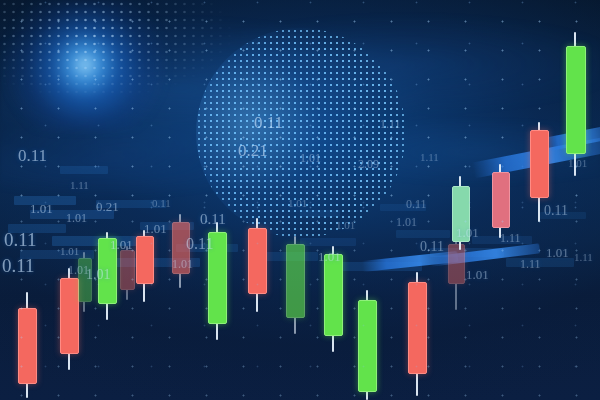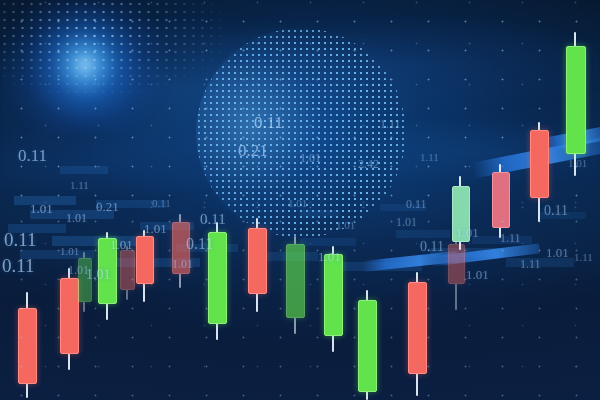--- a/index.html
+++ b/index.html
@@ -329,21 +329,21 @@
       <div class="numlabel" style="left: 110px; top: 238px; font-size: 13px; opacity: 0.7;">1.01</div>
       <div class="numlabel" style="left: 60px; top: 246px; font-size: 11px; opacity: 0.55;">1.01</div>
       <div class="numlabel" style="left: 144px; top: 222px; font-size: 13px; opacity: 0.66;">1.01</div>
       <div class="numlabel" style="left: 68px; top: 264px; font-size: 12px; opacity: 0.55;">1.01</div>
       <div class="numlabel" style="left: 70px; top: 180px; font-size: 11px; opacity: 0.5;">1.11</div>
       <div class="numlabel" style="left: 96px; top: 200px; font-size: 13px; opacity: 0.66;">0.21</div>
       <div class="numlabel" style="left: 86px; top: 268px; font-size: 14px; opacity: 0.7;">1.01</div>
       <div class="numlabel" style="left: 254px; top: 114px; font-size: 17px; opacity: 0.85;">0.11</div>
       <div class="numlabel" style="left: 238px; top: 142px; font-size: 17px; opacity: 0.82;">0.21</div>
       <div class="numlabel" style="left: 300px; top: 152px; font-size: 12px; opacity: 0.55;">1.01</div>
-      <div class="numlabel" style="left: 358px; top: 158px; font-size: 12px; opacity: 0.58;">2.42</div>
+      <div class="numlabel" style="left: 358px; top: 158px; font-size: 12px; opacity: 0.58;">2.09</div>
       <div class="numlabel" style="left: 200px; top: 212px; font-size: 15px; opacity: 0.72;">0.11</div>
       <div class="numlabel" style="left: 186px; top: 236px; font-size: 16px; opacity: 0.7;">0.11</div>
       <div class="numlabel" style="left: 172px; top: 258px; font-size: 12px; opacity: 0.55;">1.01</div>
       <div class="numlabel" style="left: 380px; top: 118px; font-size: 12px; opacity: 0.55;">1.11</div>
       <div class="numlabel" style="left: 318px; top: 250px; font-size: 13px; opacity: 0.62;">1.01</div>
       <div class="numlabel" style="left: 420px; top: 240px; font-size: 14px; opacity: 0.62;">0.11</div>
       <div class="numlabel" style="left: 456px; top: 226px; font-size: 13px; opacity: 0.58;">1.01</div>
       <div class="numlabel" style="left: 500px; top: 232px; font-size: 12px; opacity: 0.55;">1.11</div>
       <div class="numlabel" style="left: 466px; top: 268px; font-size: 13px; opacity: 0.6;">1.01</div>
       <div class="numlabel" style="left: 520px; top: 258px; font-size: 12px; opacity: 0.55;">1.11</div>

